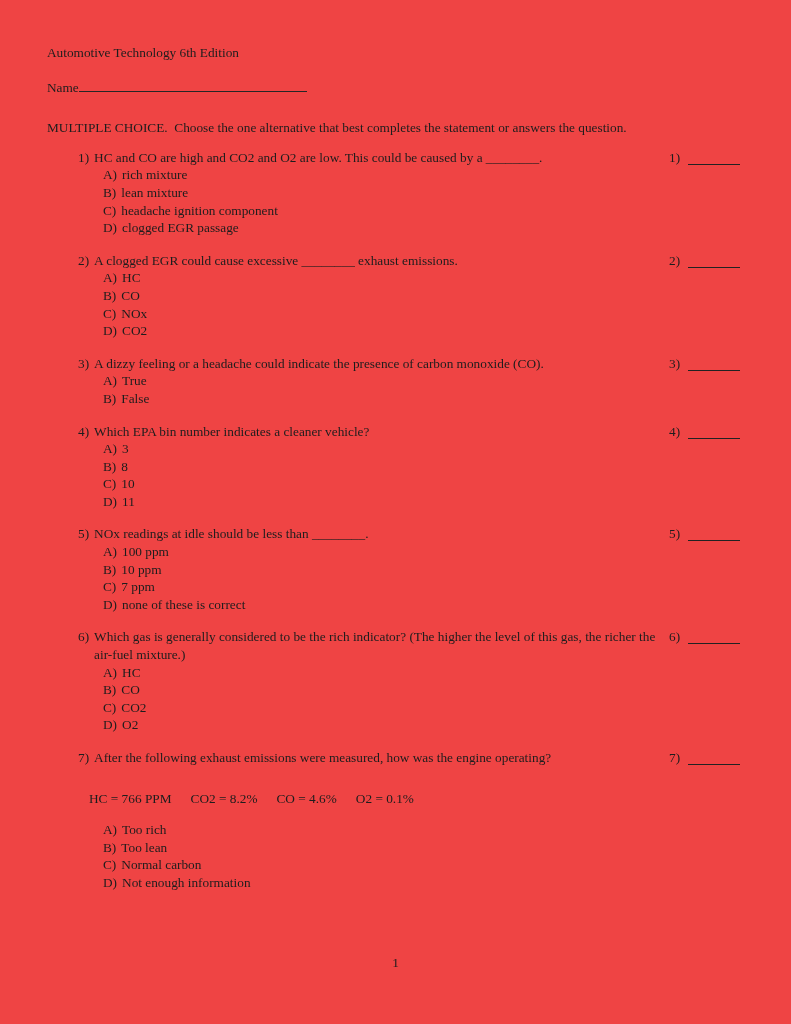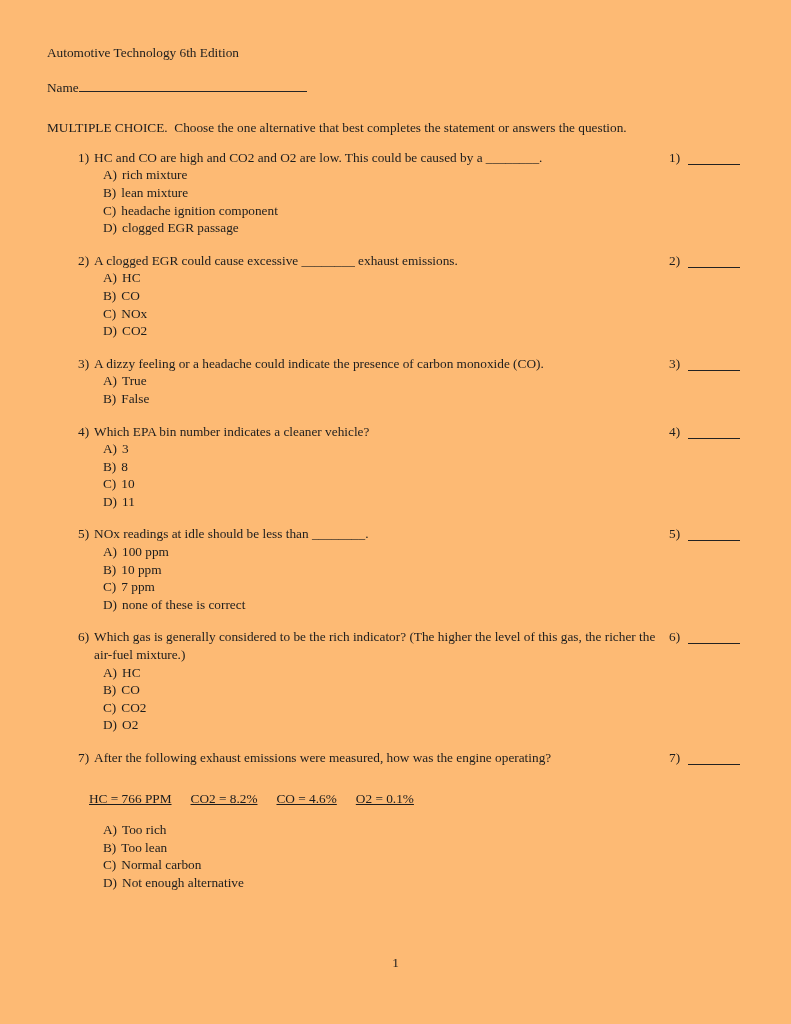--- a/index.html
+++ b/index.html
@@ -1,20 +1,20 @@
 <!DOCTYPE html>
 <html><head>
 <meta charset="utf-8">
 <style>
   html, body { margin:0; padding:0; background:#e9e9e9; }
   .page {
     position:relative;
     width:791px; height:1024px;
     margin:0 auto;
-    background:#fdba74;
+    background:#ef4444;
     box-sizing:border-box;
     padding:44px 44px 0 47px;
     font-family:"Liberation Serif", serif;
     font-size:13.3px;
     line-height:17.6px;
     color:#1d1d1d;
     overflow:hidden;
   }
   .doc-title, .doc-subtitle { white-space:nowrap; }
   .name-row { margin-top:16px; }
@@ -32,21 +32,21 @@
   .question {
     display:flex;
     align-items:flex-start;
     padding-left:31px;
     margin-bottom:15px;
   }
   .q-main { flex:1 1 auto; margin-right:8px; min-width:0; }
   .q-stem-row { display:flex; }
   .q-num { white-space:nowrap; margin-right:5px; }
   .q-stem { flex:1 1 auto; }
-  .q-data { margin:23px 0 14px 11px; white-space:nowrap;text-decoration:underline; }
+  .q-data { margin:23px 0 14px 11px; white-space:nowrap; }
   .q-data-item { margin-right:19px; }
   .q-data-item:last-child { margin-right:0; }
   .q-options { margin-left:25px; }
   .q-option { display:flex; }
   .opt-letter { white-space:nowrap; margin-right:5px; }
   .q-answer {
     flex:0 0 78px;
     display:flex;
     align-items:flex-start;
   }
@@ -263,21 +263,21 @@
             <div class="q-option">
               <span class="opt-letter">B)</span>
               <span class="opt-text">Too lean</span>
             </div>
             <div class="q-option">
               <span class="opt-letter">C)</span>
               <span class="opt-text">Normal carbon</span>
             </div>
             <div class="q-option">
               <span class="opt-letter">D)</span>
-              <span class="opt-text">Not enough alternative</span>
+              <span class="opt-text">Not enough information</span>
             </div>
           </div>
         </div>
         <div class="q-answer">
           <span class="ans-num">7)</span>
           <span class="ans-line"></span>
         </div>
       </div>
     </div>
 

